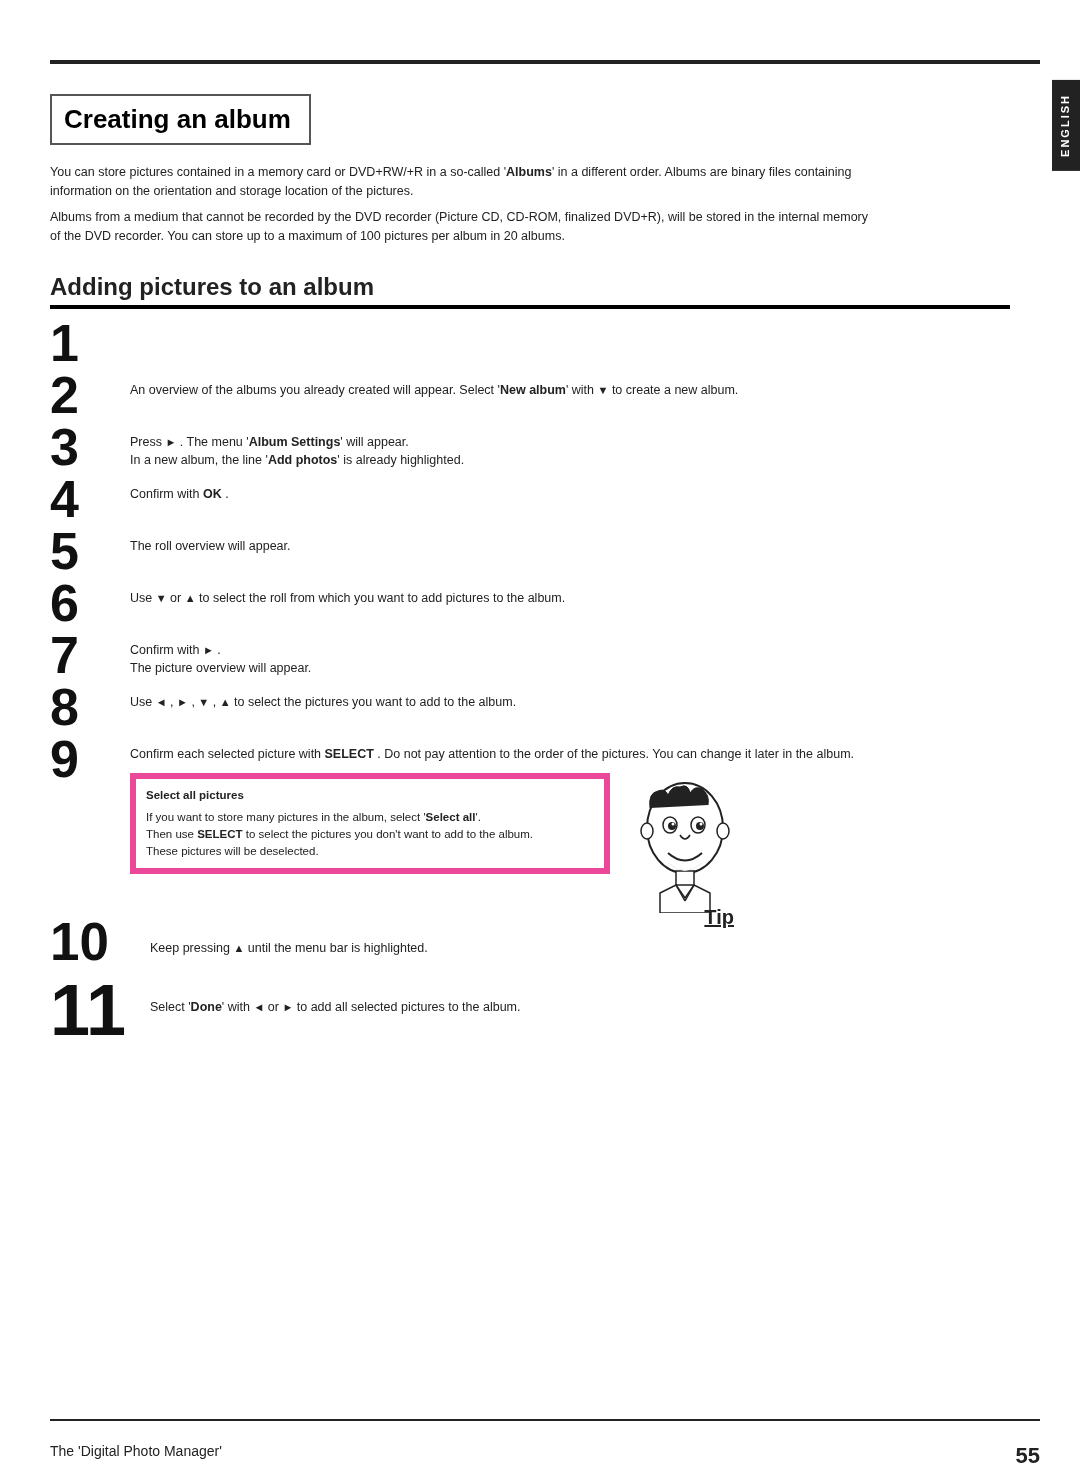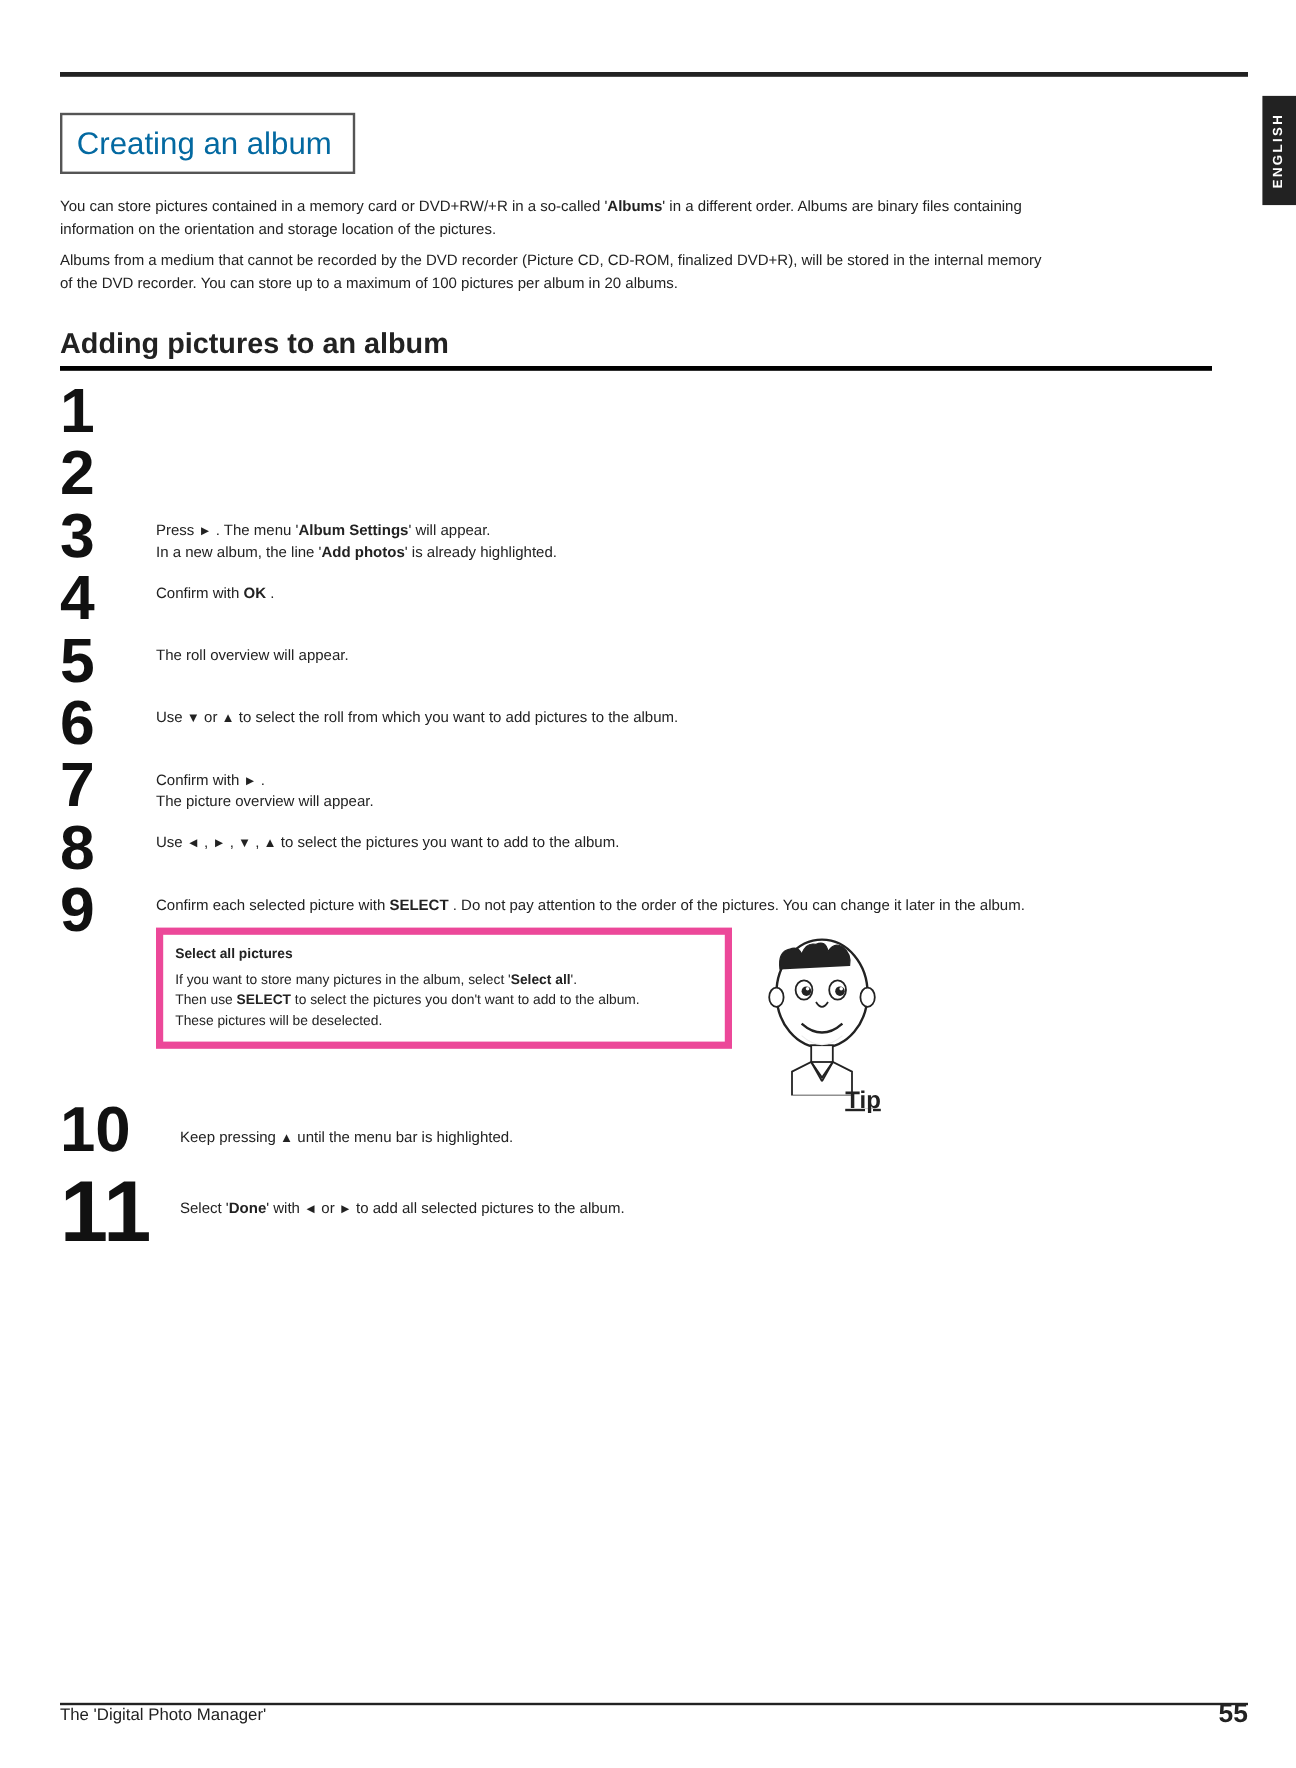--- a/index.html
+++ b/index.html
@@ -54,22 +54,22 @@
     
     .section-title-box {
       border: 2px solid #555;
       display: inline-block;
       padding: 8px 18px 8px 12px;
       margin-top: 14px;
       margin-bottom: 18px;
     }
     .section-title-box h1 {
       font-size: 26px;
-      font-weight: normal;
-      color: #0369a1;
+      font-weight: bold;
+      color: #000000;
     }
 
     .intro-text {
       font-size: 12.5px;
       line-height: 1.55;
       margin-bottom: 6px;
       max-width: 820px;
     }
 
     
@@ -170,26 +170,25 @@
       position: absolute;
       bottom: 52px;
       left: 50px;
       right: 40px;
       height: 2px;
       background: #222;
     }
 
     .footer {
       position: absolute;
-      bottom: 32px;
+      bottom: 4px;
       left: 50px;
       right: 40px;
       display: flex;
       justify-content: space-between;
-      align-items: center;
       font-size: 14px;
     }
 
     .footer-title {
       font-size: 14px;
     }
 
     .footer-page {
       font-size: 22px;
       font-weight: bold;
@@ -227,20 +226,23 @@
   </div>
 
   <div class="steps-container">
 
     <div class="step-row">
       <div class="step-number">1</div>
     </div>
 
     <div class="step-row">
       <div class="step-number">2</div>
+      <div class="step-text">
+        An overview of the albums you already created will appear. Select '<b>New album</b>' with <span class="inline-icon">▼</span> to create a new album.
+      </div>
     </div>
 
     <div class="step-row">
       <div class="step-number">3</div>
       <div class="step-text">
         Press <span class="inline-icon">►</span> . The menu '<b>Album Settings</b>' will appear.<br>
         In a new album, the line '<b>Add photos</b>' is already highlighted.
       </div>
     </div>
 

